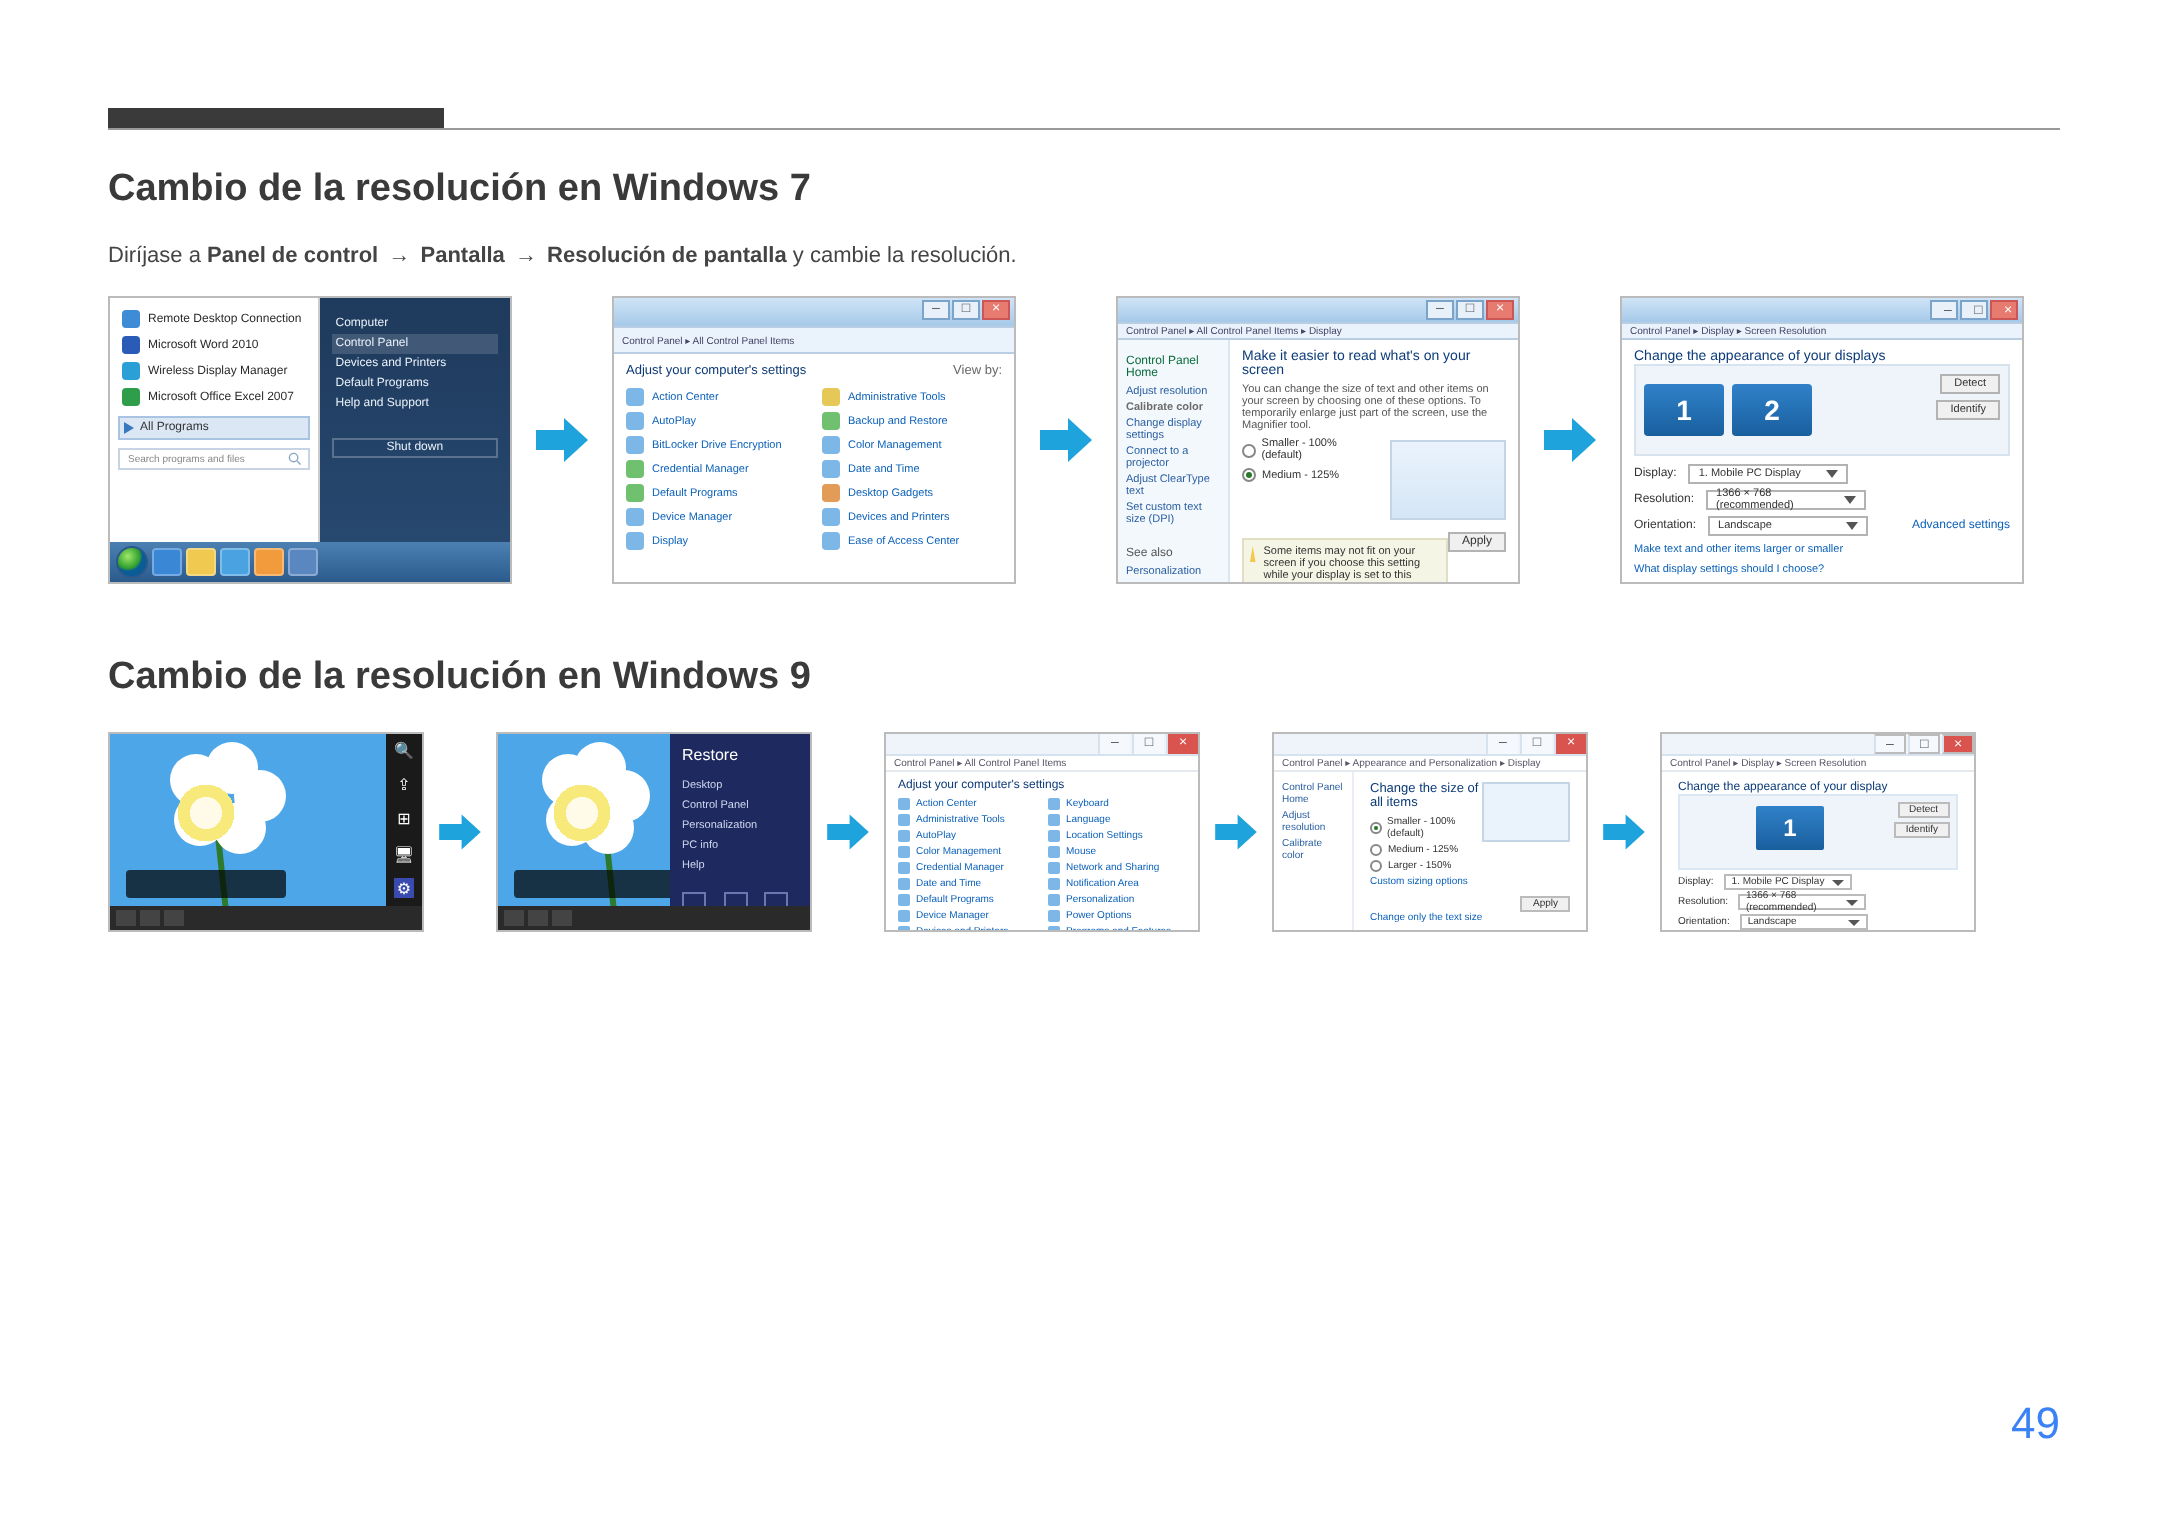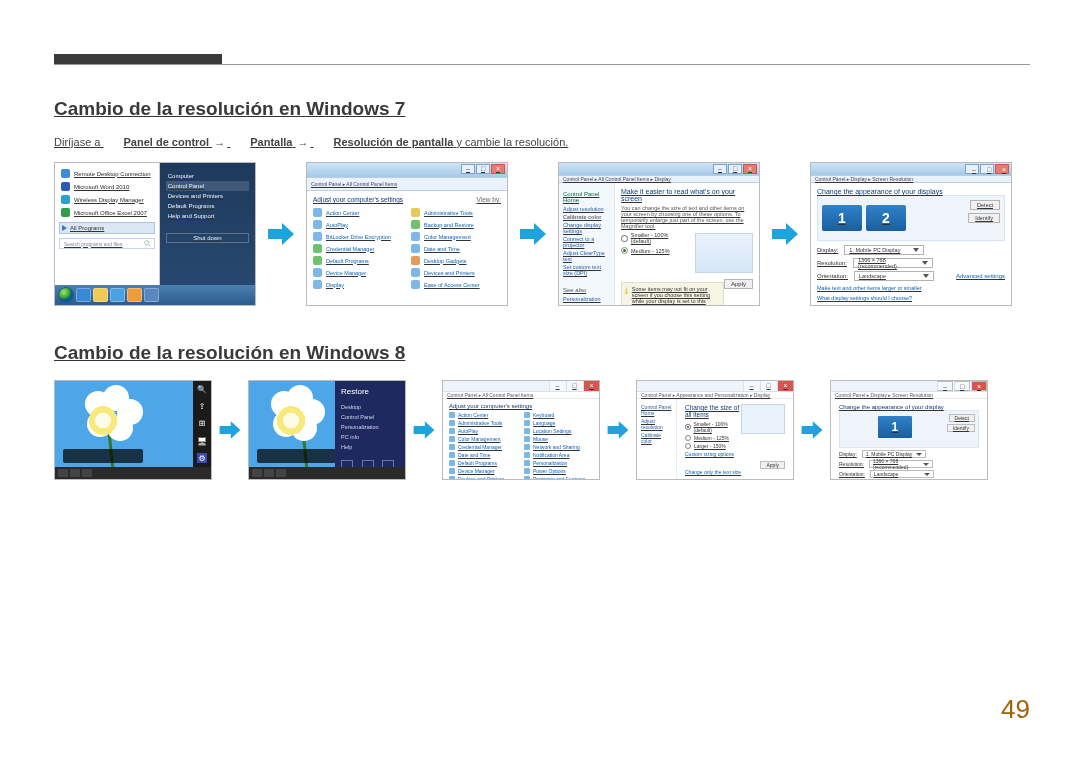--- a/index.html
+++ b/index.html
@@ -22,37 +22,36 @@
   .black-tab {
     position: absolute;
     top: 54px;
     left: 54px;
     width: 168px;
     height: 11px;
     background: #3a3a3a;
   }
   .content {
     position: absolute;
-    top: 98px;
+    top: 84px;
     left: 54px;
     right: 50px;
-    text-decoration: underline;
   }
   .section-title {
     font-size: 19px;
     font-weight: bold;
     color: #3a3a3a;
     margin-bottom: 16px;
   }
   .section-desc {
     font-size: 11px;
     color: #444;
     margin-bottom: 14px;
   }
-  .section-desc b { font-weight: bold; margin-left: 20px; }
+  .section-desc b { font-weight: bold; }
   .arrow-char { display:inline-block; padding:0 2px; }
   .row {
     display: flex;
     align-items: center;
     margin-bottom: 36px;
   }
   .step-img {
     border: 1px solid #bbb;
     position: relative;
     overflow: hidden;
@@ -173,22 +172,22 @@
   .w8-sres .sel{ border:1px solid #bbb;padding:0 3px;width:64px;height:8px;display:flex;align-items:center;justify-content:space-between; }
   .w8-sres .sel .dd{ width:0;height:0;border-left:3px solid transparent;border-right:3px solid transparent;border-top:3px solid #555; }
   .w8-sres .rb{ display:flex;flex-direction:column;gap:2px;align-items:flex-end; }
   .w8-sres .btn{ border:1px solid #bbb;background:#f0f0f0;padding:0 5px;font-size:5px; }
   .w8-sres .topr{ display:flex; justify-content:space-between; }
 
   .page-num {
     position: absolute;
     bottom: 38px;
     right: 50px;
-    font-size: 26px;
-    color: #a16207;
+    font-size: 22px;
+    color: #3b82f6;
   }
 </style>
 </head>
 <body>
 
 <div class="black-tab"></div>
 <div class="top-rule"></div>
 
 <div class="content">
 
@@ -433,21 +432,21 @@
           </div>
           <div class="links">Make text and other items larger or smaller</div>
           <div class="links">What display settings should I choose?</div>
 
         </div>
       </div>
     </div>
 
   </div>
 
-  <div class="section-title">Cambio de la resolución en Windows 8</div>
+  <div class="section-title">Cambio de la resolución en Windows 9</div>
 
   <div class="row w8 w8row">
 
     <div class="step-img w8-desktop">
       <div class="stem"></div>
       <div class="petal" style="left:30px;top:10px"></div>
       <div class="petal" style="left:48px;top:4px"></div>
       <div class="petal" style="left:62px;top:18px"></div>
       <div class="petal" style="left:52px;top:34px"></div>
       <div class="petal" style="left:32px;top:30px"></div>

